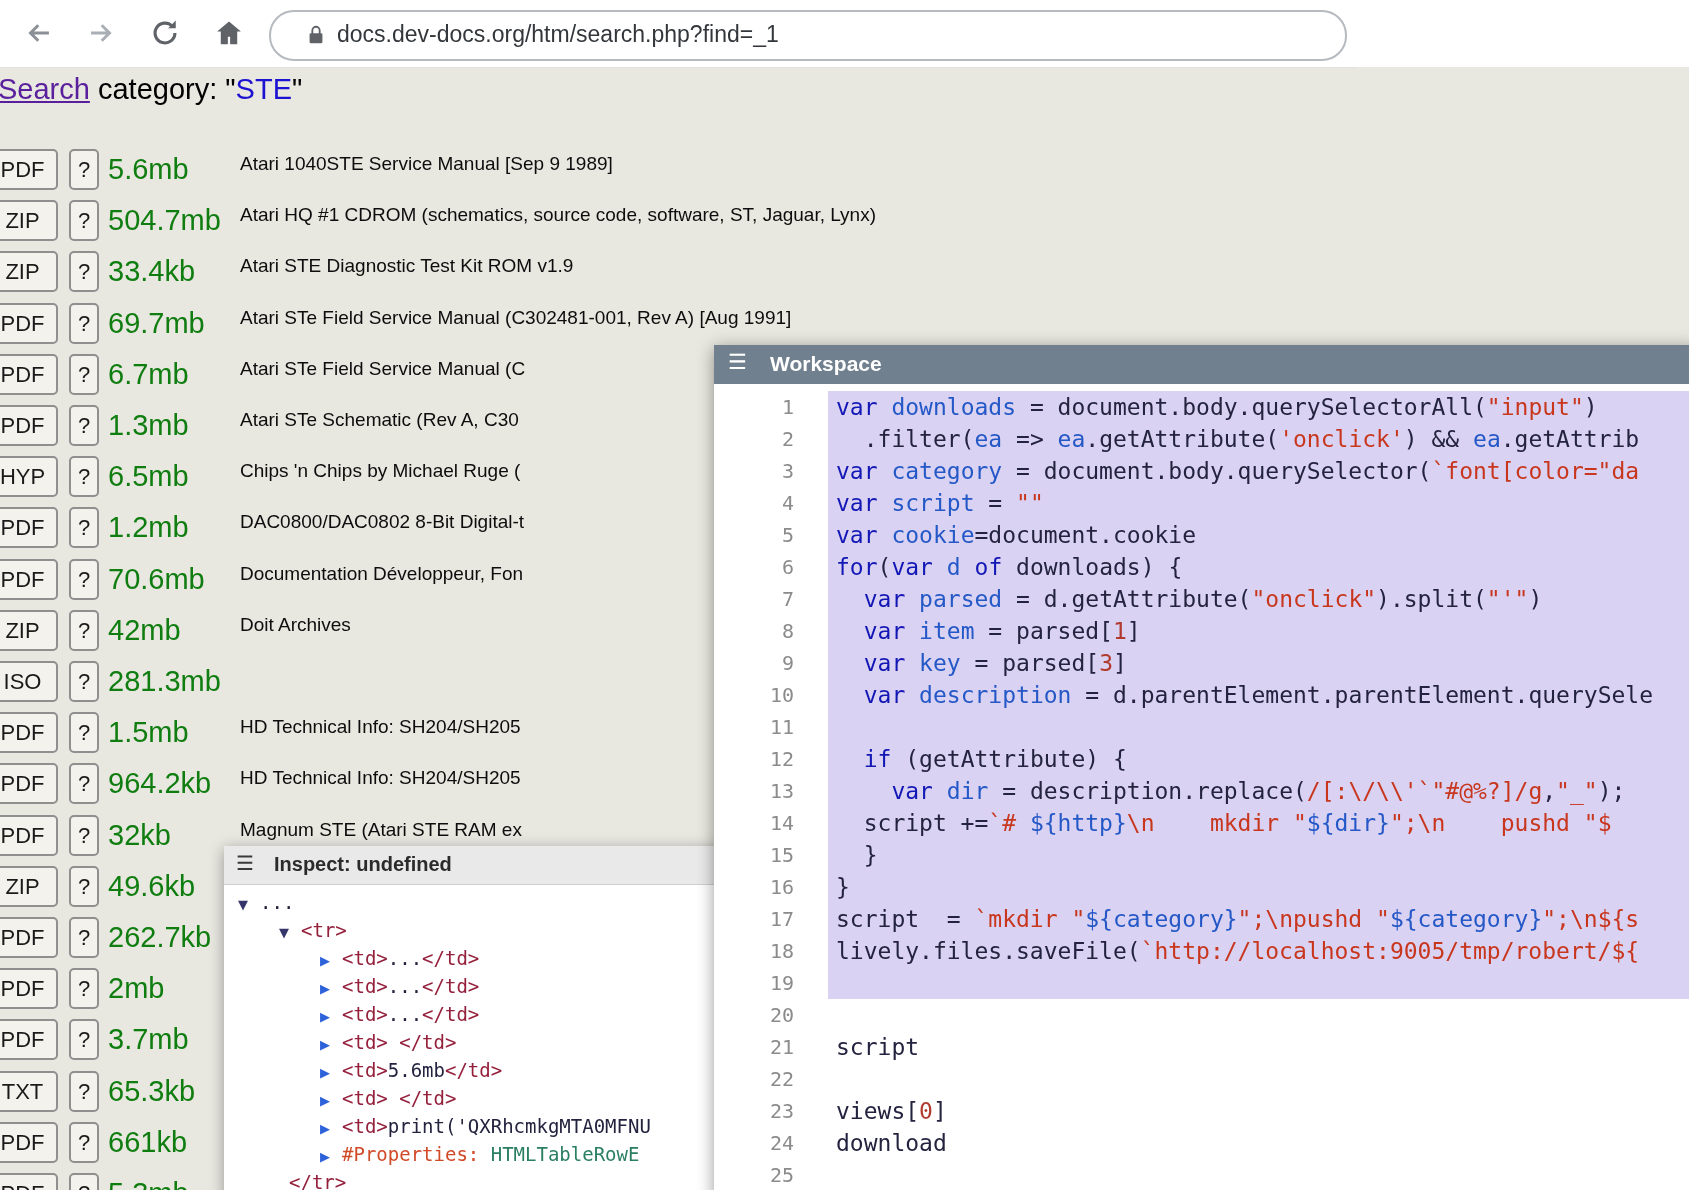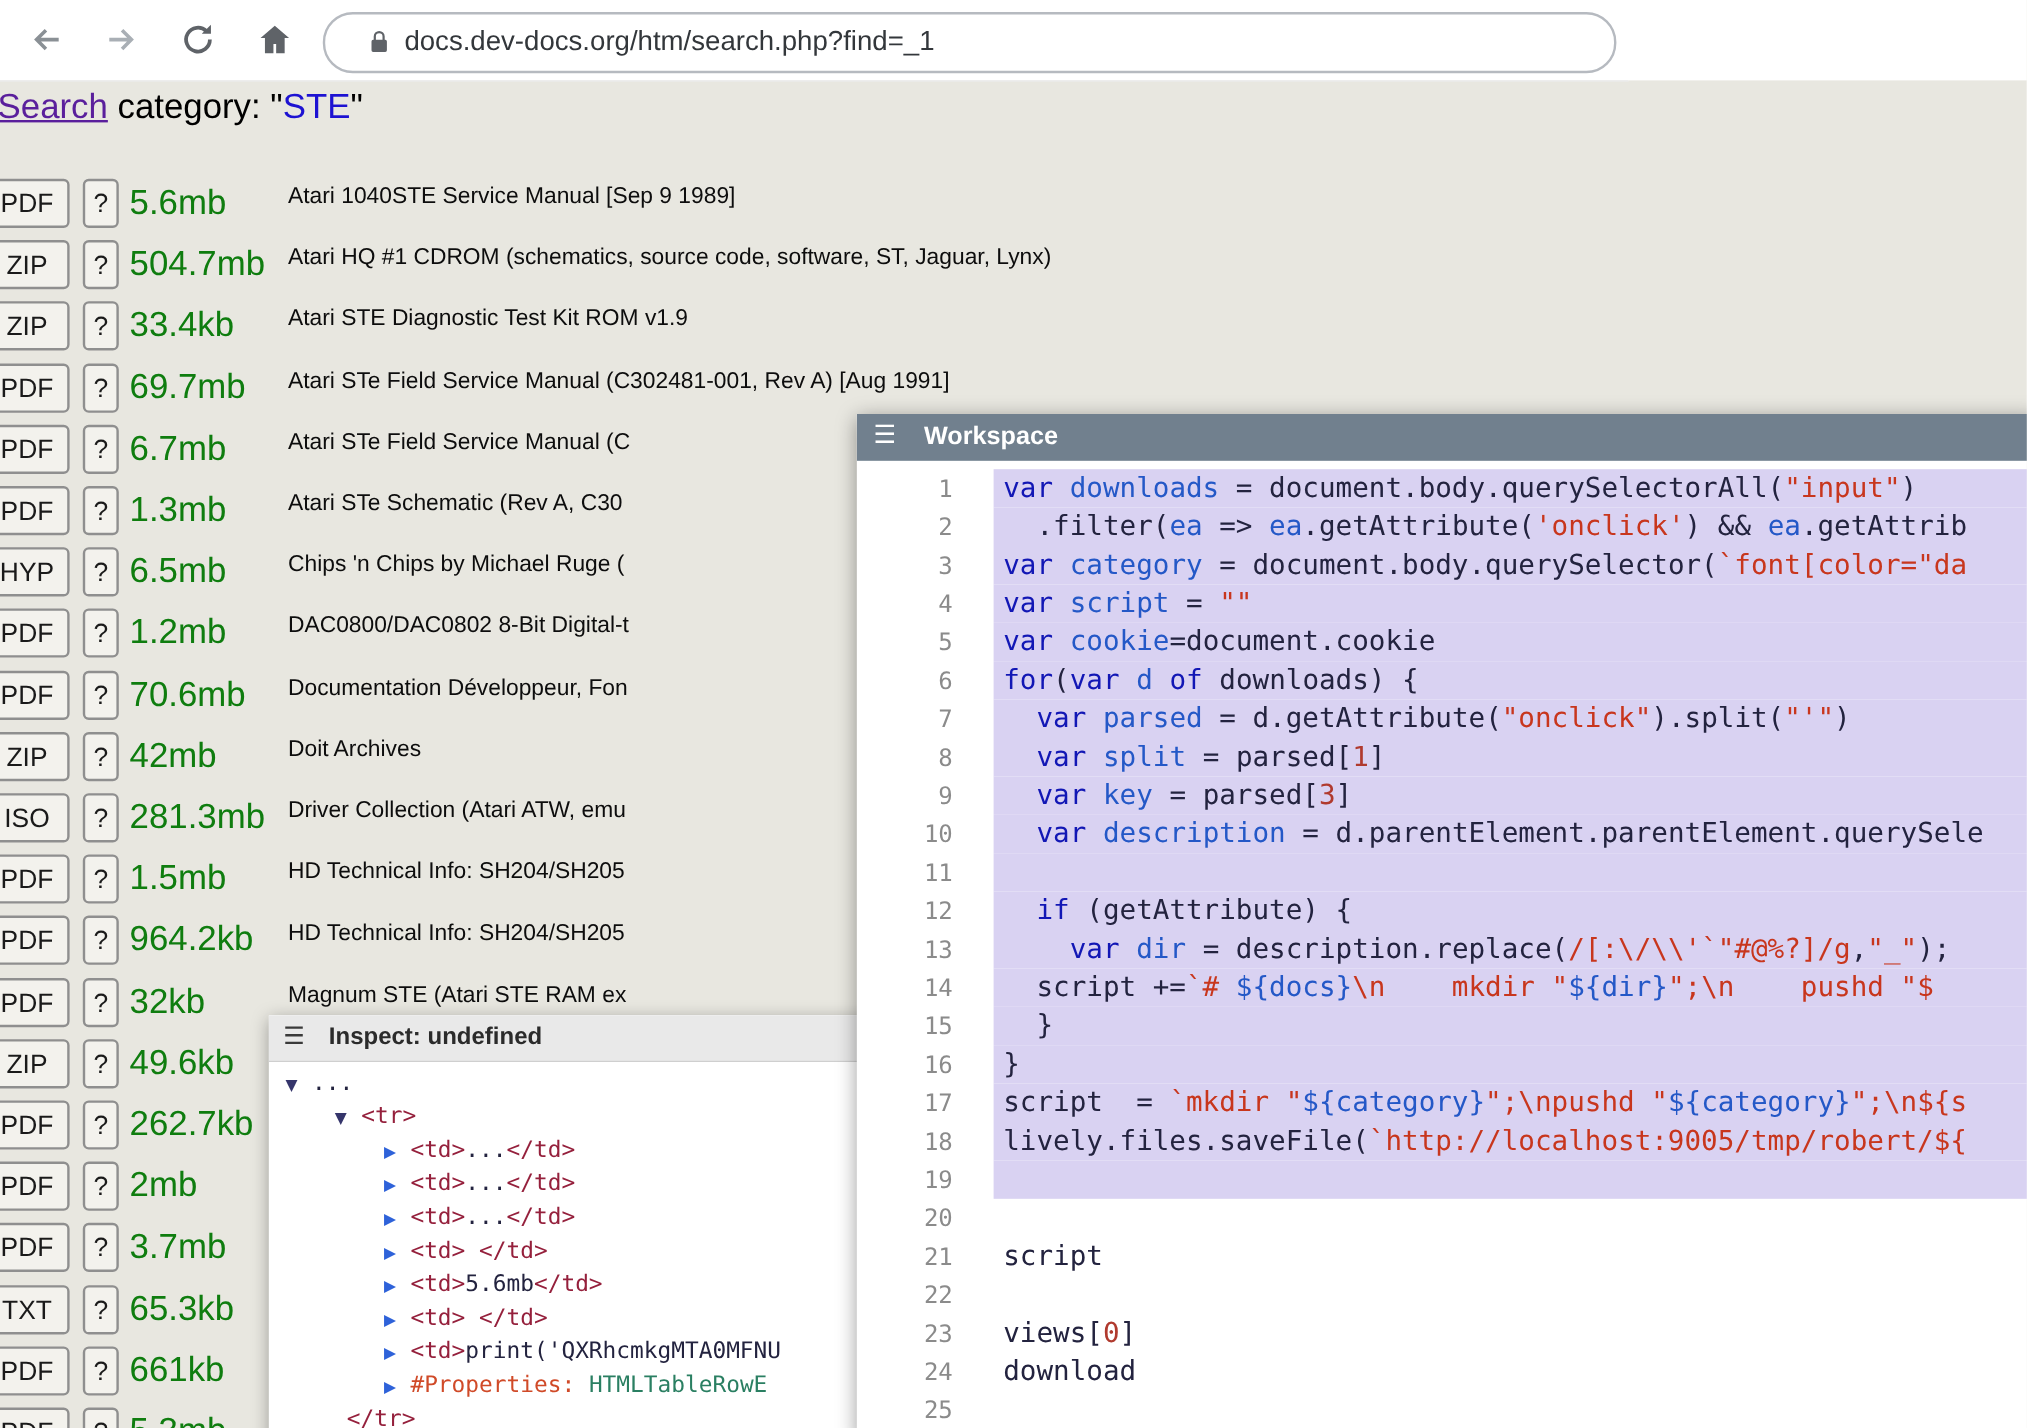--- a/index.html
+++ b/index.html
@@ -165,21 +165,20 @@
       <div class="file-row" style="top: 461px;">
     <button class="btn type-btn">ZIP</button>
     <button class="btn help-btn">?</button>
     <span class="size">42mb</span>
     <span class="title">Doit Archives</span>
   </div>
       <div class="file-row" style="top: 512px;">
     <button class="btn type-btn">ISO</button>
     <button class="btn help-btn">?</button>
     <span class="size">281.3mb</span>
-    <span class="title">Driver Collection (Atari ATW, emu</span>
   </div>
       <div class="file-row" style="top: 563px;">
     <button class="btn type-btn">PDF</button>
     <button class="btn help-btn">?</button>
     <span class="size">1.5mb</span>
     <span class="title">HD Technical Info: SH204/SH205</span>
   </div>
       <div class="file-row" style="top: 614px;">
     <button class="btn type-btn">PDF</button>
     <button class="btn help-btn">?</button>
@@ -291,27 +290,27 @@
         <div class="ln">25</div>
       </div>
     <div class="codecol">
         <div class="cline sel"><span class="tk-kw">var</span><span class="tk-pl"> </span><span class="tk-df">downloads</span><span class="tk-pl"> = document.body.querySelectorAll(</span><span class="tk-st">"input"</span><span class="tk-pl">)</span></div>
         <div class="cline sel"><span class="tk-pl">  .filter(</span><span class="tk-df">ea</span><span class="tk-pl"> =&gt; </span><span class="tk-df">ea</span><span class="tk-pl">.getAttribute(</span><span class="tk-st">'onclick'</span><span class="tk-pl">) &amp;&amp; </span><span class="tk-df">ea</span><span class="tk-pl">.getAttrib</span></div>
         <div class="cline sel"><span class="tk-kw">var</span><span class="tk-pl"> </span><span class="tk-df">category</span><span class="tk-pl"> = document.body.querySelector(</span><span class="tk-st">`font[color="da</span></div>
         <div class="cline sel"><span class="tk-kw">var</span><span class="tk-pl"> </span><span class="tk-df">script</span><span class="tk-pl"> = </span><span class="tk-st">""</span></div>
         <div class="cline sel"><span class="tk-kw">var</span><span class="tk-pl"> </span><span class="tk-df">cookie</span><span class="tk-pl">=document.cookie</span></div>
         <div class="cline sel"><span class="tk-kw">for</span><span class="tk-pl">(</span><span class="tk-kw">var</span><span class="tk-pl"> </span><span class="tk-df">d</span><span class="tk-pl"> </span><span class="tk-kw">of</span><span class="tk-pl"> downloads) {</span></div>
         <div class="cline sel"><span class="tk-pl">  </span><span class="tk-kw">var</span><span class="tk-pl"> </span><span class="tk-df">parsed</span><span class="tk-pl"> = d.getAttribute(</span><span class="tk-st">"onclick"</span><span class="tk-pl">).split(</span><span class="tk-st">"'"</span><span class="tk-pl">)</span></div>
-        <div class="cline sel"><span class="tk-pl">  </span><span class="tk-kw">var</span><span class="tk-pl"> </span><span class="tk-df">split</span><span class="tk-pl"> = parsed[</span><span class="tk-nm">1</span><span class="tk-pl">]</span></div>
+        <div class="cline sel"><span class="tk-pl">  </span><span class="tk-kw">var</span><span class="tk-pl"> </span><span class="tk-df">item</span><span class="tk-pl"> = parsed[</span><span class="tk-nm">1</span><span class="tk-pl">]</span></div>
         <div class="cline sel"><span class="tk-pl">  </span><span class="tk-kw">var</span><span class="tk-pl"> </span><span class="tk-df">key</span><span class="tk-pl"> = parsed[</span><span class="tk-nm">3</span><span class="tk-pl">]</span></div>
         <div class="cline sel"><span class="tk-pl">  </span><span class="tk-kw">var</span><span class="tk-pl"> </span><span class="tk-df">description</span><span class="tk-pl"> = d.parentElement.parentElement.querySele</span></div>
         <div class="cline sel"></div>
         <div class="cline sel"><span class="tk-pl">  </span><span class="tk-kw">if</span><span class="tk-pl"> (getAttribute) {</span></div>
         <div class="cline sel"><span class="tk-pl">    </span><span class="tk-kw">var</span><span class="tk-pl"> </span><span class="tk-df">dir</span><span class="tk-pl"> = description.replace(</span><span class="tk-st">/[:\/\\'`"#@%?]/g</span><span class="tk-pl">,</span><span class="tk-st">"_"</span><span class="tk-pl">);</span></div>
-        <div class="cline sel"><span class="tk-pl">  script +=</span><span class="tk-st">`# </span><span class="tk-df">${docs}</span><span class="tk-st">\n    mkdir "</span><span class="tk-df">${dir}</span><span class="tk-st">";\n    pushd "$</span></div>
+        <div class="cline sel"><span class="tk-pl">  script +=</span><span class="tk-st">`# </span><span class="tk-df">${http}</span><span class="tk-st">\n    mkdir "</span><span class="tk-df">${dir}</span><span class="tk-st">";\n    pushd "$</span></div>
         <div class="cline sel"><span class="tk-pl">  }</span></div>
         <div class="cline sel"><span class="tk-pl">}</span></div>
         <div class="cline sel"><span class="tk-pl">script  = </span><span class="tk-st">`mkdir "</span><span class="tk-df">${category}</span><span class="tk-st">";\npushd "</span><span class="tk-df">${category}</span><span class="tk-st">";\n${s</span></div>
         <div class="cline sel"><span class="tk-pl">lively.files.saveFile(</span><span class="tk-st">`http://localhost:9005/tmp/robert/${</span></div>
         <div class="cline sel"></div>
         <div class="cline"></div>
         <div class="cline"><span class="tk-pl">script</span></div>
         <div class="cline"></div>
         <div class="cline"><span class="tk-pl">views[</span><span class="tk-nm">0</span><span class="tk-pl">]</span></div>
         <div class="cline"><span class="tk-pl">download</span></div>

